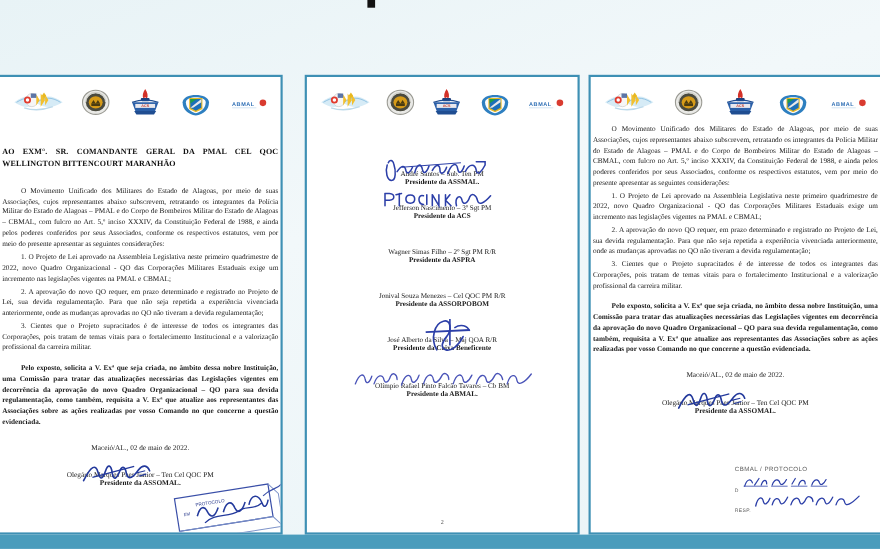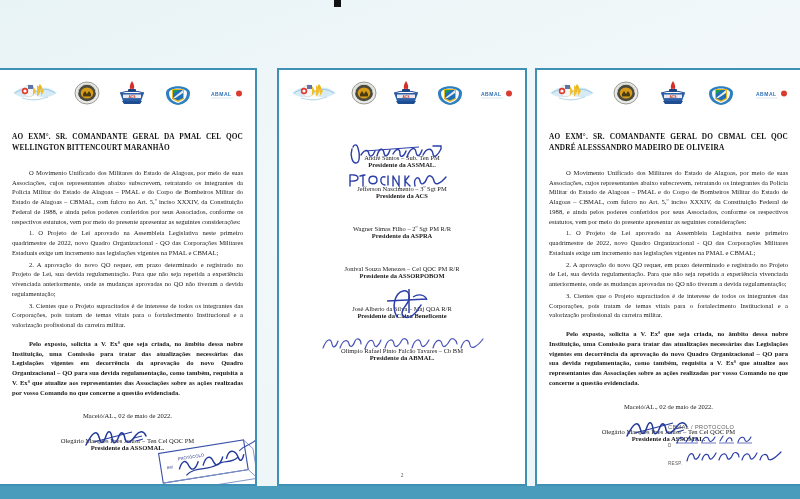--- a/index.html
+++ b/index.html
@@ -50,21 +50,21 @@
 
   .logo-row {
     display: flex;
     align-items: center;
     justify-content: space-between;
     padding: 10px 12px 2px 12px;
   }
   .logo { position: relative; }
 
   .doc-body {
-    padding: 0 12px;
+    padding: 0 2px;
     color: #111;
   }
   .heading {
     font-weight: bold;
     font-size: 7.3px;
     line-height: 1.5;
     text-align: justify;
     letter-spacing: 0.15px;
     margin-top: 20px;
     margin-bottom: 14px;
@@ -442,21 +442,20 @@
       <span class="logo">
         <svg width="34" height="16" viewBox="0 0 34 16">
           <text x="2" y="11" font-size="5" fill="#2f6fb5" font-family="Liberation Sans, sans-serif" font-weight="bold" letter-spacing="0.5">ABMAL</text>
           <circle cx="30" cy="8.5" r="3" fill="#d93b30"></circle>
           <path d="M2 13 h22" stroke="#cfe2f1" stroke-width="0.8"></path>
         </svg>
       </span>
     </div>
 
     <div class="doc-body">
-      <div class="heading h3">AO EXM°. SR. COMANDANTE GERAL DO CBMAL CEL QOC ANDRÉ ALESSSANDRO MADEIRO DE OLIVEIRA</div>
       <p class="para">O Movimento Unificado dos Militares do Estado de Alagoas, por meio de suas Associações, cujos representantes abaixo subscrevem, retratando os integrantes da Polícia Militar do Estado de Alagoas – PMAL e do Corpo de Bombeiros Militar do Estado de Alagoas – CBMAL, com fulcro no Art. 5,º inciso XXXIV, da Constituição Federal de 1988, e ainda pelos poderes conferidos por seus Associados, conforme os respectivos estatutos, vem por meio do presente apresentar as seguintes considerações:</p>
       <p class="para">1. O Projeto de Lei aprovado na Assembleia Legislativa neste primeiro quadrimestre de 2022, novo Quadro Organizacional - QO das Corporações Militares Estaduais exige um incremento nas legislações vigentes na PMAL e CBMAL;</p>
       <p class="para">2. A aprovação do novo QO requer, em prazo determinado e registrado no Projeto de Lei, sua devida regulamentação. Para que não seja repetida a experiência vivenciada anteriormente, onde as mudanças aprovadas no QO não tiveram a devida regulamentação;</p>
       <p class="para">3. Cientes que o Projeto supracitados é de interesse de todos os integrantes das Corporações, pois tratam de temas vitais para o fortalecimento Institucional e a valorização profissional da carreira militar.</p>
       <p class="para bold gap">Pelo exposto, solicita a V. Exª que seja criada, no âmbito dessa nobre Instituição, uma Comissão para tratar das atualizações necessárias das Legislações vigentes em decorrência da aprovação do novo Quadro Organizacional – QO para sua devida regulamentação, como também, requisita a V. Exª que atualize aos representantes das Associações sobre as ações realizadas por vosso Comando no que concerne a questão evidenciada.</p>
       <div class="dateline">Maceió/AL., 02 de maio de 2022.</div>
 
       <div class="sig-block">
         <span class="ink" style="left:76px; top:-9px;">
           <svg width="70" height="22" viewBox="0 0 70 22">

